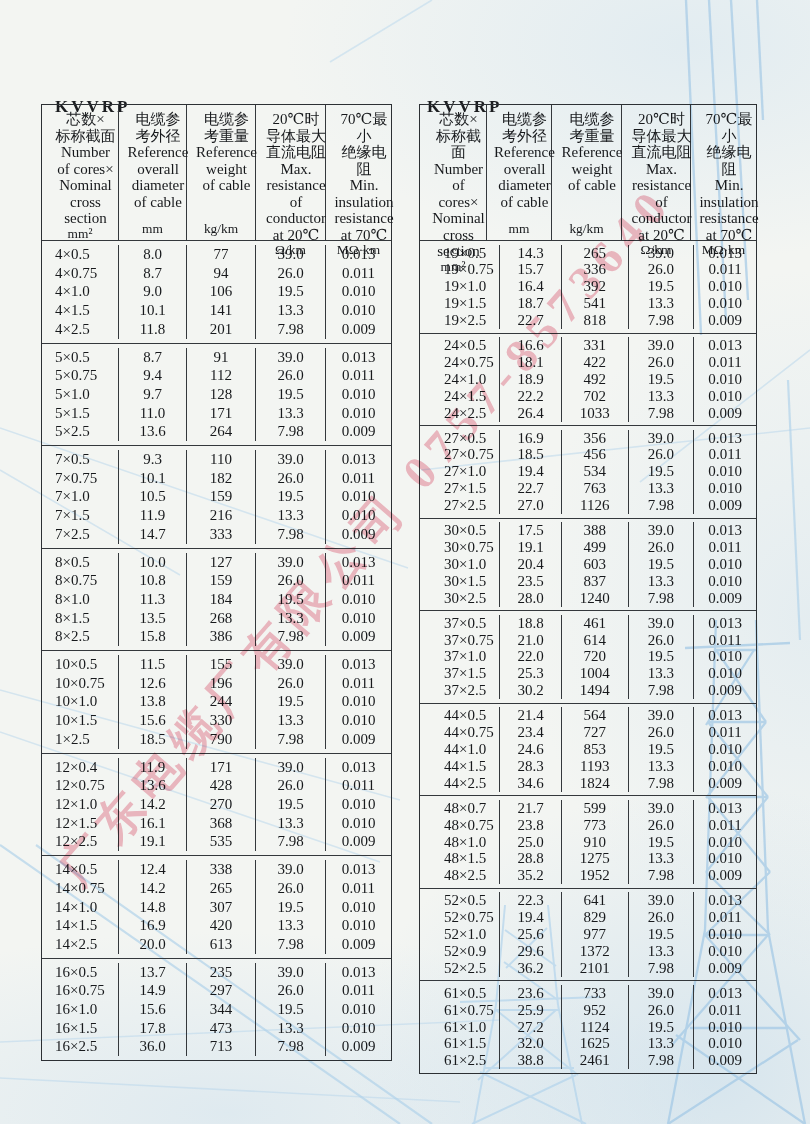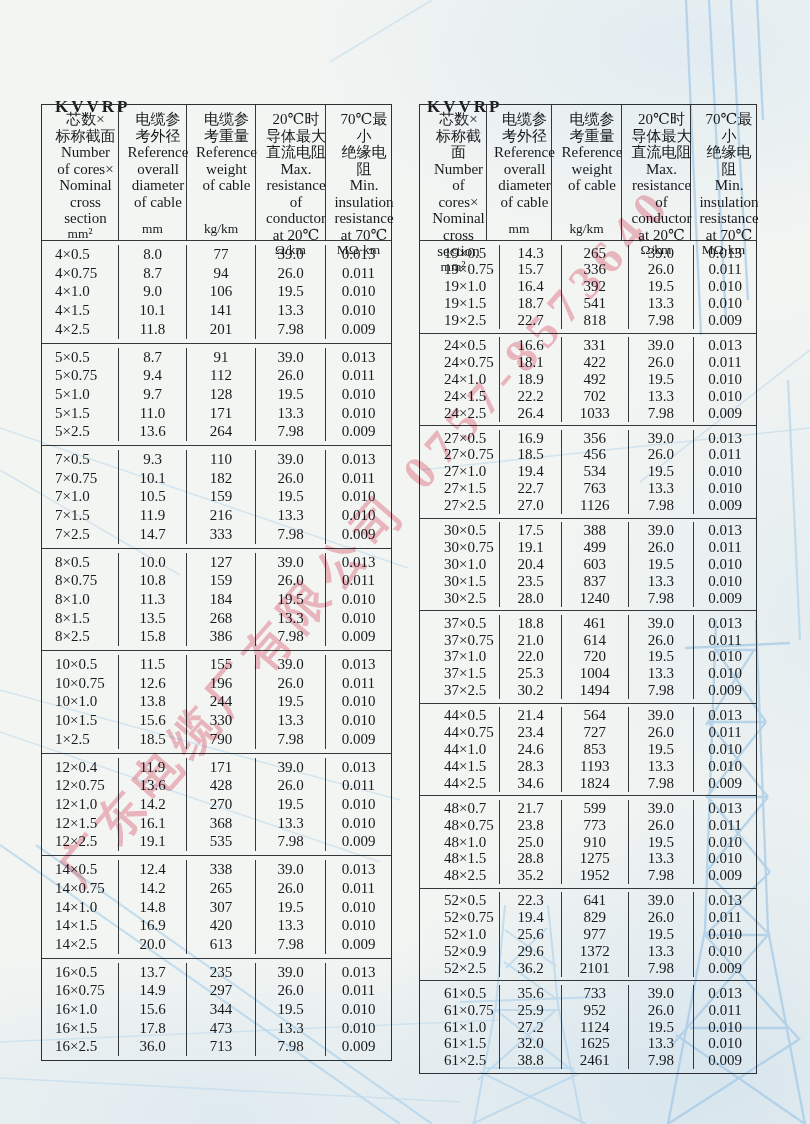--- a/index.html
+++ b/index.html
@@ -822,21 +822,21 @@
           <div class="tcell col0 spec">52×2.5</div>
           <div class="tcell col1">36.2</div>
           <div class="tcell col2">2101</div>
           <div class="tcell col3">7.98</div>
           <div class="tcell col4">0.009</div>
         </div>
       </div>
       <div class="tgroup">
         <div class="trow">
           <div class="tcell col0 spec">61×0.5</div>
-          <div class="tcell col1">35.6</div>
+          <div class="tcell col1">23.6</div>
           <div class="tcell col2">733</div>
           <div class="tcell col3">39.0</div>
           <div class="tcell col4">0.013</div>
         </div>
         <div class="trow">
           <div class="tcell col0 spec">61×0.75</div>
           <div class="tcell col1">25.9</div>
           <div class="tcell col2">952</div>
           <div class="tcell col3">26.0</div>
           <div class="tcell col4">0.011</div>

